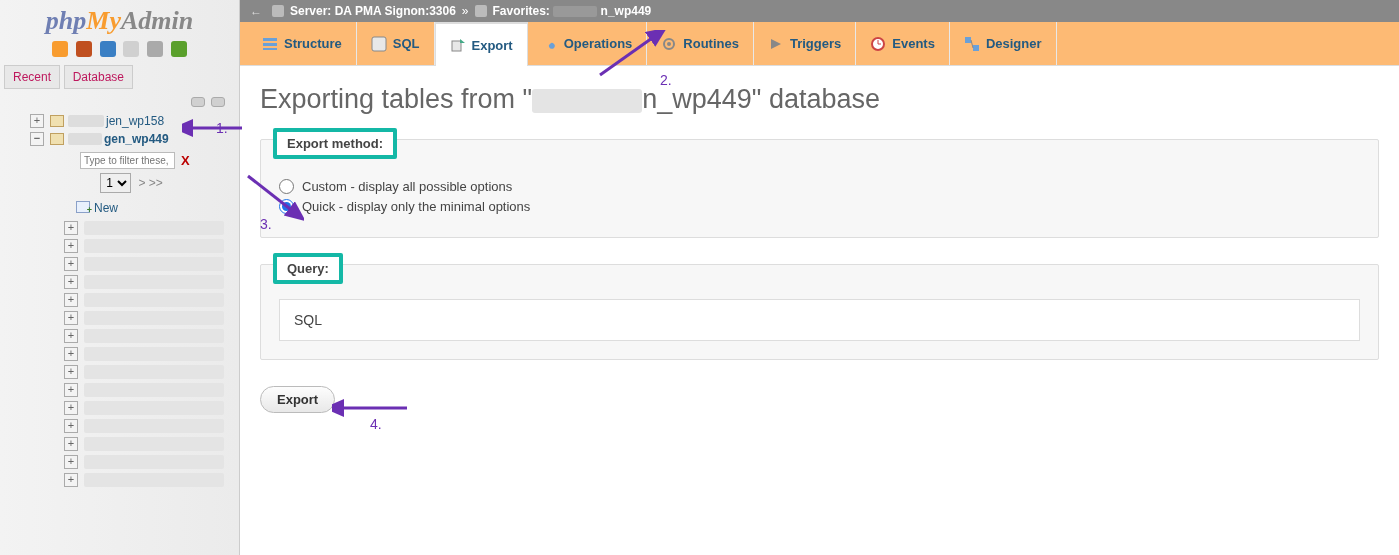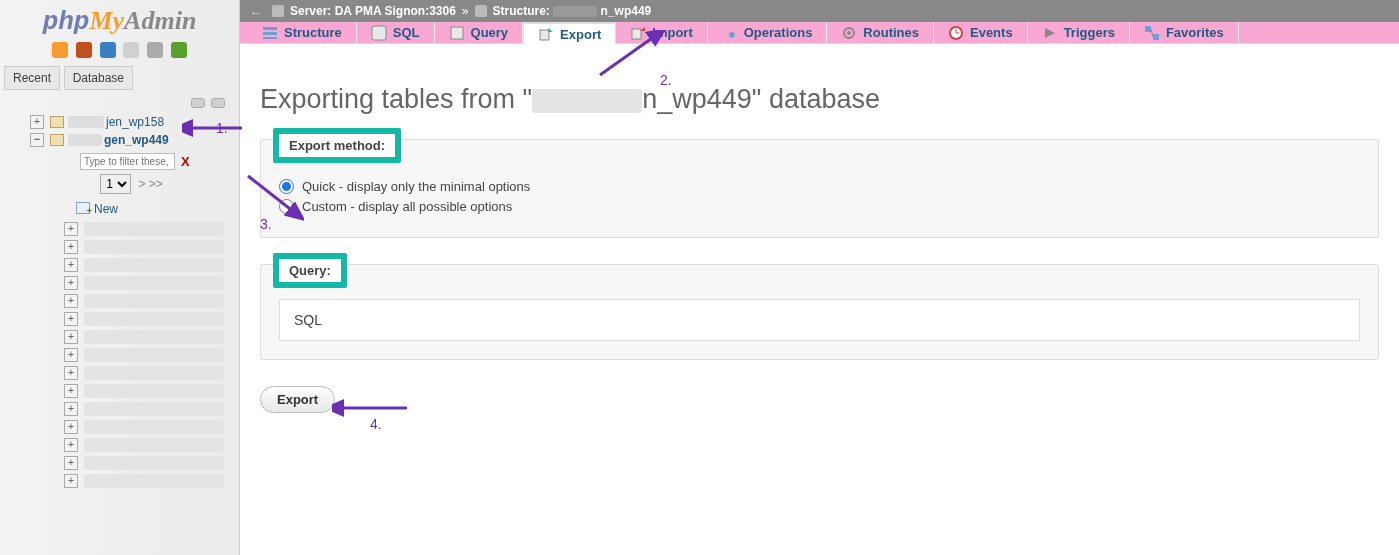--- a/index.html
+++ b/index.html
@@ -1,34 +1,34 @@
 <!DOCTYPE html>
 <html><head>
 <meta charset="utf-8">
 <style>
 * { margin: 0; padding: 0; box-sizing: border-box; }
 body { font-family: sans-serif; font-size: 13px; color: #444; background: #fff; width: 1399px; height: 555px; overflow: hidden; position: relative; }
 
 
 #sidebar { position: absolute; left: 0; top: 0; width: 240px; height: 555px; background: linear-gradient(to right, #f3f3f3, #ebebeb); border-right: 1px solid #ccc; }
 #logo { text-align: center; padding: 6px 0 2px; font-family: Georgia, serif; font-size: 26px; font-weight: bold; font-style: italic; }
-#logo .l-php { color: #6f7fb3; font-family: Liberation Mono, monospace; }
+#logo .l-php { color: #6f7fb3; }
 #logo .l-my { color: #f89c2f; }
 #logo .l-admin { color: #888; margin-top: 8px; }
 #toolbar-icons { text-align: center; padding: 2px 0 6px; }
 #toolbar-icons span { display: inline-block; width: 16px; height: 16px; margin: 0 2px; border-radius: 3px; vertical-align: middle; }
 .i-home { background: #f89c2f; }
 .i-exit { background: #c05020; }
 .i-help { background: #3a7fc4; border-radius: 50%; }
 .i-sql { background: #d0d0d0; }
 .i-gear { background: #aaa; }
 .i-reload { background: #5aa02c; border-radius: 50%; }
 
 #recent-fav { margin: 2px 4px; }
-#recent-fav button { background: #e8e8e8; border: 1px solid #ccc; font-size: 12px; padding: 4px 8px; color: #404040; cursor: pointer; }
+#recent-fav button { background: #e8e8e8; border: 1px solid #ccc; font-size: 12px; padding: 4px 8px; color: #be185d; cursor: pointer; }
 
 #collapse-ctrl { text-align: right; padding: 4px 14px 2px; }
 #collapse-ctrl span { display:inline-block; width:14px; height:10px; background:#d0d0d0; border:1px solid #aaa; border-radius:3px; margin-left:2px; }
 
 .tree { padding: 0 0 0 24px; }
 .tree-row { display: flex; align-items: center; padding: 2px 6px; font-size: 12px; color: #235a81; position: relative; }
 .tree-toggle { width: 14px; height: 14px; border: 1px solid #aaa; background: #f3f3f3; margin-right: 6px; text-align: center; line-height: 11px; font-size: 11px; color: #666; cursor: pointer; }
 .tree-row .db-icon { width: 14px; height: 12px; background: #f0e0b0; border: 1px solid #c0a060; margin-right: 4px; }
 .tree-row.selected { font-weight: bold; }
 .blur-box { display:inline-block; background:#ddd; border-radius:2px; height:12px; }
@@ -50,32 +50,32 @@
 .table-stub .stub-blur { background: #e4e4e4; height: 14px; width: 140px; border-radius: 2px; }
 
 
 #serverbar { position: absolute; left: 240px; right: 0; top: 0; height: 22px; background: #888; color: #fff; font-size: 12px; display: flex; align-items: center; padding: 0 10px; gap: 6px; }
 #serverbar .back-arrow { color: #ddd; margin-right: 4px; cursor: pointer; }
 #serverbar .srv-icon { width: 12px; height: 12px; background: #bbb; display: inline-block; border-radius: 2px; }
 #serverbar a { color: #fff; text-decoration: none; font-weight: bold; }
 .blur-inline { display:inline-block; background:#999; height:11px; border-radius:2px; vertical-align:middle; }
 
 
-#tabs { position: absolute; left: 240px; right: 0; top: 22px; height: 22px; background: #f9a8d4; border-bottom: 1px solid #ddd; display: flex; align-items: stretch; padding-left: 8px; }
+#tabs { position: absolute; left: 240px; right: 0; top: 22px; height: 44px; background: #fdba74; border-bottom: 1px solid #ddd; display: flex; align-items: stretch; padding-left: 8px; }
 .tab { display: inline-flex; align-items: center; padding: 0 14px; color: #235a81; font-weight: bold; font-size: 13px; cursor: pointer; border-right: 1px solid #e8e8e8; gap: 6px; }
 .tab svg, .tab .tab-icon { width: 16px; height: 16px; }
 .tab.active { background: #fff; border-top: 2px solid #ddd; border-left: 1px solid #ddd; border-right: 1px solid #ddd; margin-bottom: -1px; }
 
 
 #main { position: absolute; left: 240px; right: 0; top: 62px; bottom: 0; padding: 14px 20px; overflow: auto; }
 h2#page-title { font-size: 27px; font-weight: normal; color: #666; margin: 8px 0 24px; }
 h2#page-title .title-blur { display:inline-block; background:#e4e4e4; height:24px; border-radius:3px; vertical-align:middle; }
 
 .fieldset-like { position: relative; border: 1px solid #ddd; background: #f7f7f7; padding: 34px 18px 18px; margin-bottom: 26px; border-radius: 2px; }
-.fieldset-like .legend { position: absolute; top: -12px; left: 12px; background: #fff; border: 6px solid #14b8a6; padding: 4px 10px; font-weight: bold; font-size: 13px; border-radius: 2px; }
+.fieldset-like .legend { position: absolute; top: -12px; left: 12px; background: #fff; border: 4px solid #14b8a6; padding: 4px 10px; font-weight: bold; font-size: 13px; border-radius: 2px; }
 
 .radio-row { display: flex; align-items: center; margin: 5px 0; font-size: 13px; color: #444; }
 .radio-row input[type=radio] { width: 15px; height: 15px; margin-right: 8px; accent-color: #1e73e8; }
 
 .format-select { background: #fff; border: 1px solid #ddd; padding: 12px 14px; font-size: 14px; color: #444; }
 
 #export-btn { background: linear-gradient(#fdfdfd, #e8e8e8); border: 1px solid #bbb; border-radius: 14px; padding: 5px 16px; font-size: 13px; font-weight: bold; color: #333; cursor: pointer; }
 
 
 .ann { position: absolute; color: #6b2fb3; font-size: 14px; pointer-events: none; }
@@ -201,110 +201,97 @@
 
 <div id="serverbar">
   <span class="back-arrow">←</span>
   <span class="srv-icon"></span>
   <a href="#">
     <span>Server: </span><span>DA PMA Signon:3306</span>
   </a>
   <span>»</span>
   <span class="srv-icon"></span>
   <a href="#">
-    <span>Structure: </span><span class="blur-inline" style="width:44px"></span>&nbsp;<span>n_wp449</span>
+    <span>Favorites: </span><span class="blur-inline" style="width:44px"></span>&nbsp;<span>n_wp449</span>
   </a>
 </div>
 
 <div id="tabs">
   <div class="tab">
     <svg class="tab-icon" viewBox="0 0 16 16">
         <rect x="1" y="2" width="14" height="3" fill="#6aa0d8"></rect>
         <rect x="1" y="7" width="14" height="3" fill="#6aa0d8"></rect>
         <rect x="1" y="12" width="14" height="2" fill="#6aa0d8"></rect>
       </svg>
     <span>Structure</span>
   </div>
   <div class="tab">
     <svg class="tab-icon" viewBox="0 0 16 16">
         <rect x="1" y="1" width="14" height="14" rx="2" fill="#e8e8e8" stroke="#888"></rect>
       </svg>
     <span>SQL</span>
   </div>
-  <div class="tab">
-    <svg class="tab-icon" viewBox="0 0 16 16">
-        <rect x="2" y="2" width="12" height="12" fill="#e8e8e8" stroke="#888"></rect>
-      </svg>
-    <span>Query</span>
-  </div>
   <div class="tab active">
     <svg class="tab-icon" viewBox="0 0 16 16">
         <rect x="2" y="4" width="9" height="10" fill="#e8e8e8" stroke="#888"></rect>
         <path d="M10 2 L15 6 L10 6 Z" fill="#4a8"></path>
       </svg>
     <span>Export</span>
   </div>
   <div class="tab">
     <svg class="tab-icon" viewBox="0 0 16 16">
-        <rect x="2" y="4" width="9" height="10" fill="#e8e8e8" stroke="#888"></rect>
-        <path d="M15 2 L10 6 L15 6 Z" fill="#c44"></path>
-      </svg>
-    <span>Import</span>
-  </div>
-  <div class="tab">
-    <svg class="tab-icon" viewBox="0 0 16 16">
         <path d="M3 13 L9 7 A3 3 0 1 1 7 9 Z" fill="#6aa0d8"></path>
       </svg>
     <span>Operations</span>
   </div>
   <div class="tab">
     <svg class="tab-icon" viewBox="0 0 16 16">
         <circle cx="8" cy="8" r="5" fill="none" stroke="#888" stroke-width="2"></circle>
         <circle cx="8" cy="8" r="2" fill="#888"></circle>
       </svg>
     <span>Routines</span>
+  </div>
+  <div class="tab">
+    <svg class="tab-icon" viewBox="0 0 16 16">
+        <path d="M3 3 L13 8 L3 13 Z" fill="#888"></path>
+      </svg>
+    <span>Triggers</span>
   </div>
   <div class="tab">
     <svg class="tab-icon" viewBox="0 0 16 16">
         <circle cx="8" cy="8" r="6" fill="#fff" stroke="#c44" stroke-width="2"></circle>
         <line x1="8" y1="8" x2="8" y2="4" stroke="#c44"></line>
         <line x1="8" y1="8" x2="11" y2="8" stroke="#c44"></line>
       </svg>
     <span>Events</span>
   </div>
   <div class="tab">
     <svg class="tab-icon" viewBox="0 0 16 16">
-        <path d="M3 3 L13 8 L3 13 Z" fill="#888"></path>
-      </svg>
-    <span>Triggers</span>
-  </div>
-  <div class="tab">
-    <svg class="tab-icon" viewBox="0 0 16 16">
         <rect x="1" y="1" width="6" height="6" fill="#6aa0d8"></rect>
         <rect x="9" y="9" width="6" height="6" fill="#6aa0d8"></rect>
         <line x1="7" y1="4" x2="9" y2="12" stroke="#888"></line>
       </svg>
-    <span>Favorites</span>
+    <span>Designer</span>
   </div>
 </div>
 
 <div id="main">
   <h2 id="page-title">
     <span>Exporting tables from "</span><span class="title-blur" style="width:110px"></span><span>n_wp449" database</span>
   </h2>
 
   <div class="fieldset-like">
     <div class="legend">Export method:</div>
     <label class="radio-row">
+      <input type="radio" name="exm" style="">
+      <span>Custom - display all possible options</span>
+    </label>
+    <label class="radio-row">
       <input type="radio" name="exm" checked="" style="">
       <span>Quick - display only the minimal options</span>
-    </label>
-    <label class="radio-row">
-      <input type="radio" name="exm" style="">
-      <span>Custom - display all possible options</span>
     </label>
   </div>
 
   <div class="fieldset-like">
     <div class="legend">Query:</div>
     <div class="format-select">
       <span>SQL</span>
     </div>
   </div>
 

